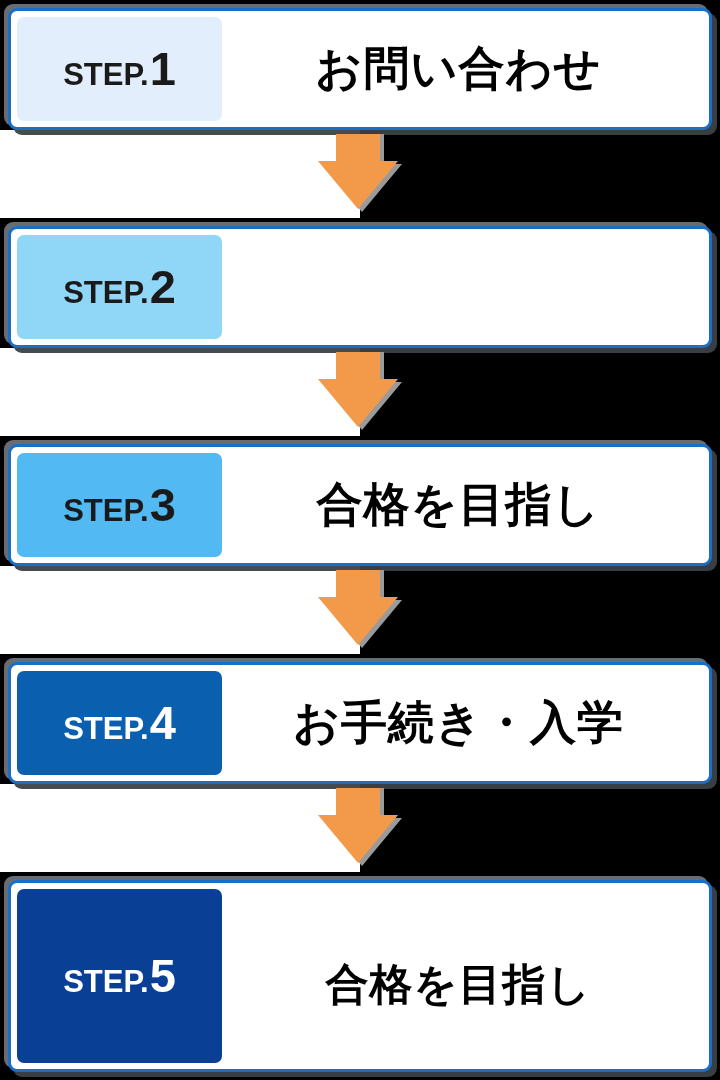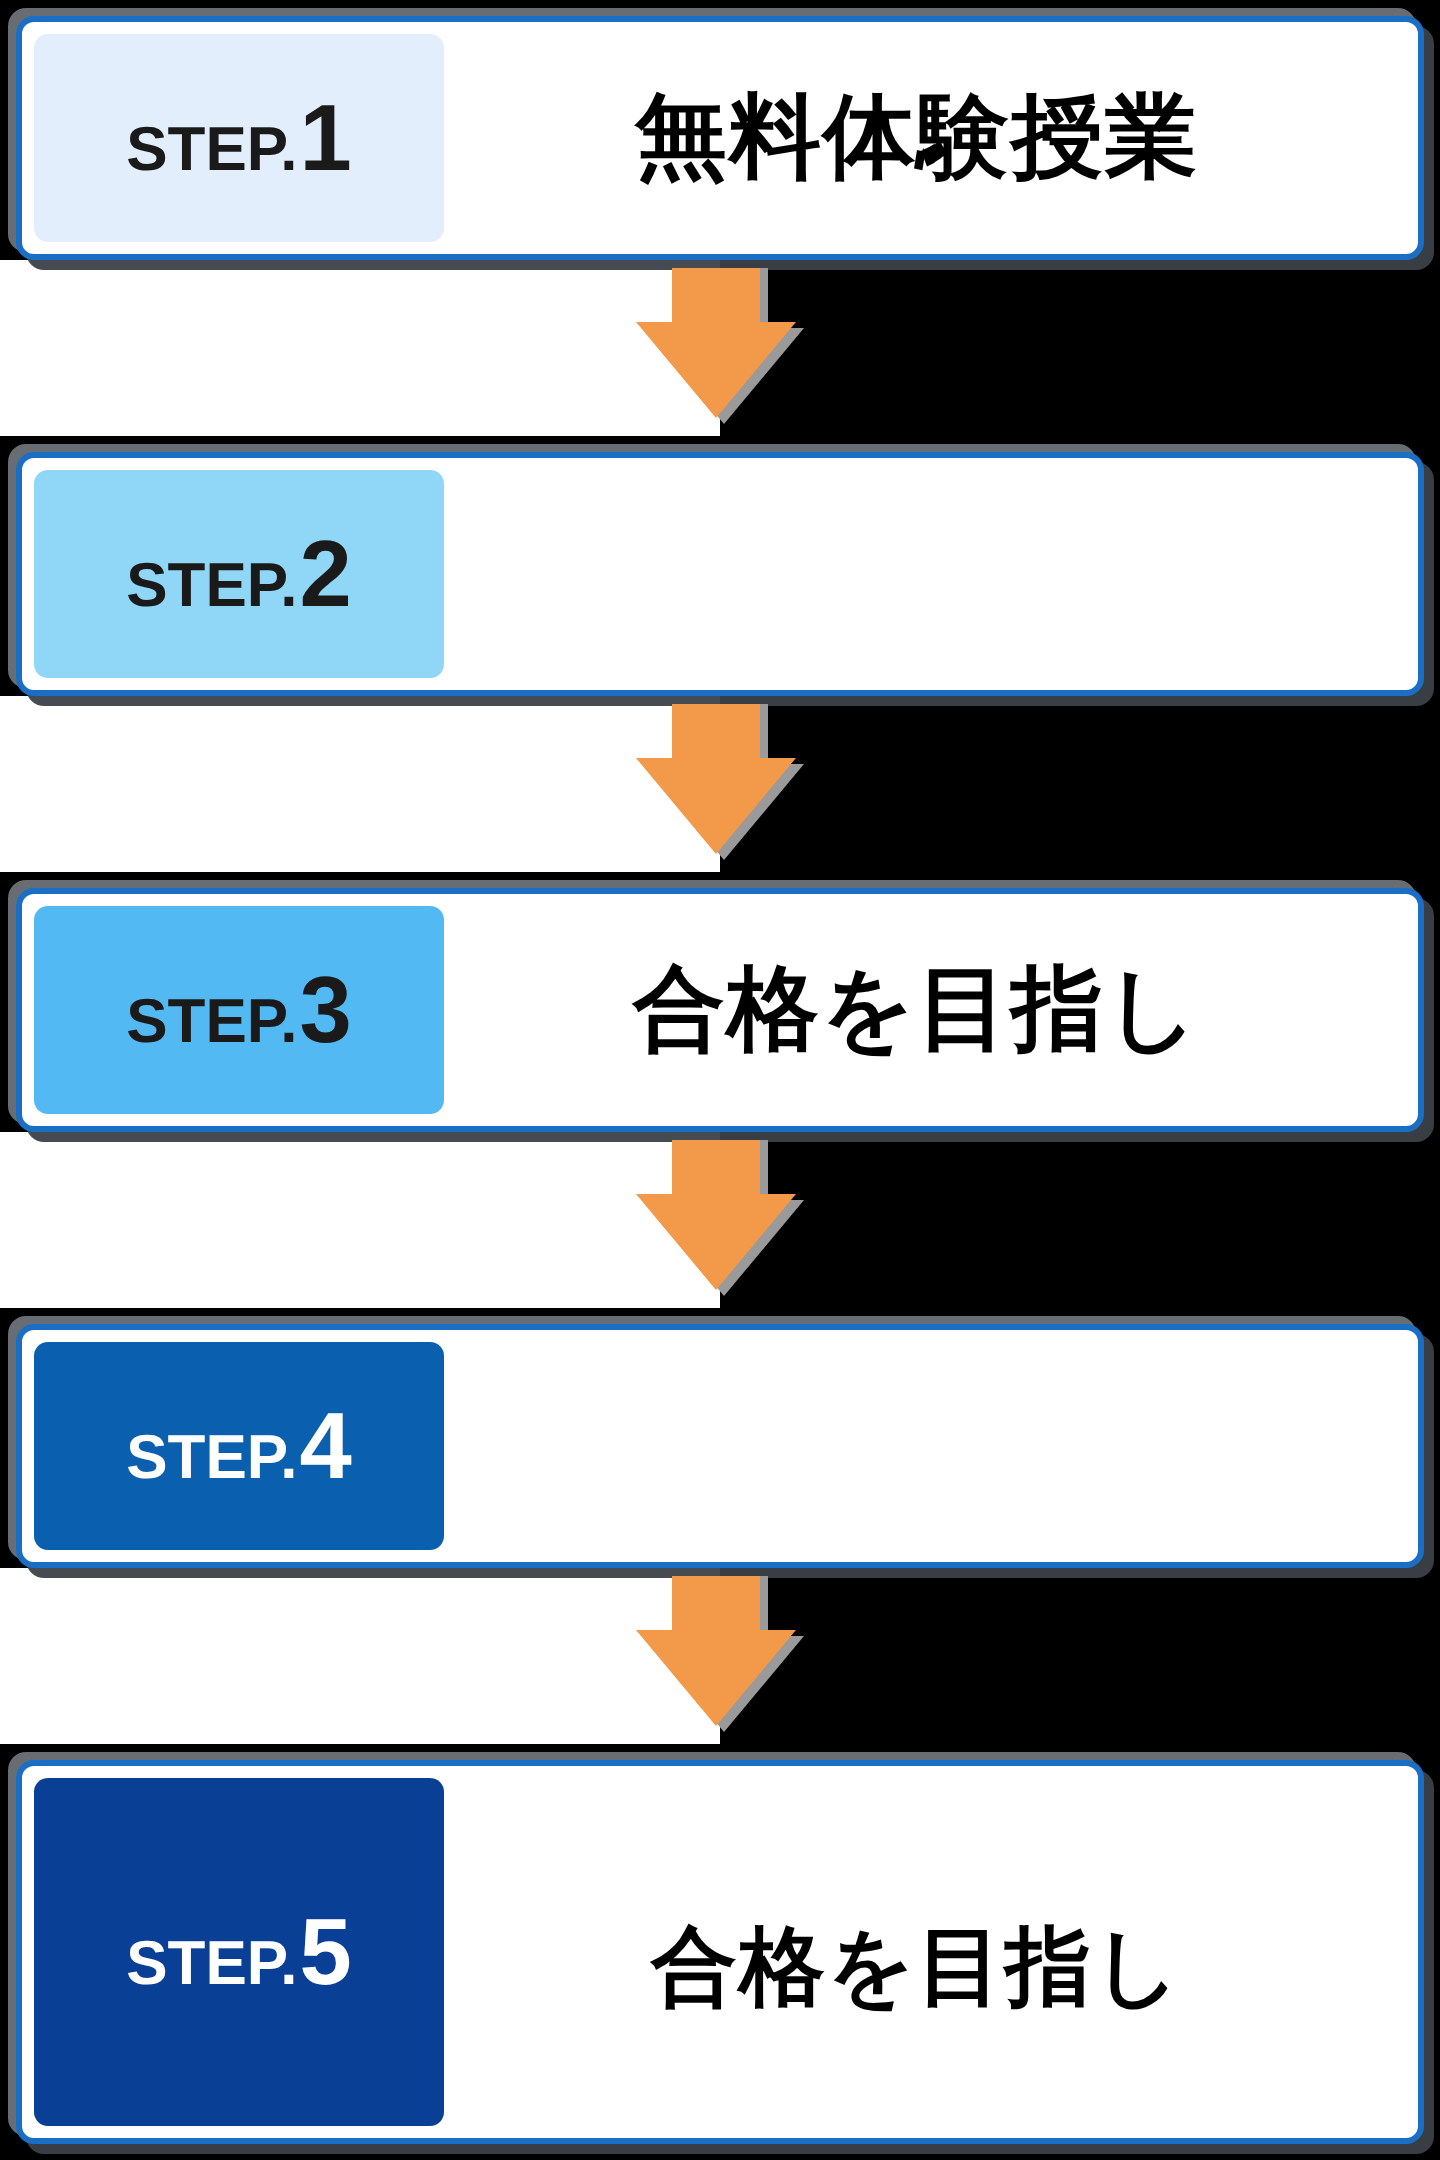--- a/index.html
+++ b/index.html
@@ -107,21 +107,21 @@
   <div class="gutter-white" style="top:784px;height:88px;"></div>
 
   <div class="step-row" style="top:8px;height:122px;">
     <div class="step-badge" style="background:#e2eefb;color:#1a1a1a;">
       <span class="badge-text">
         <span class="badge-word">STEP.</span>
           <span class="badge-num">1</span>
       </span>
     </div>
     <div class="step-label">
-      <span class="ln">無料体験授業</span>
+      <span class="ln">お問い合わせ</span>
     </div>
   </div>
 
   <div class="arrow" style="left:314px;top:134px;height:82px;">
     <svg viewBox="0 0 92 82" preserveAspectRatio="none" aria-hidden="true">
       <polygon points="26,0 70,0 70,30 88,30 48,78 8,30 26,30" fill="#9a9a9a"></polygon>
       <polygon points="22,0 66,0 66,27 84,27 44,75 4,27 22,27" fill="#f2994a"></polygon>
     </svg>
   </div>
 
@@ -160,20 +160,23 @@
     </svg>
   </div>
 
   <div class="step-row" style="top:662px;height:122px;">
     <div class="step-badge" style="background:#0a5faf;color:#ffffff;">
       <span class="badge-text">
         <span class="badge-word">STEP.</span>
           <span class="badge-num">4</span>
       </span>
     </div>
+    <div class="step-label">
+      <span class="ln">お手続き・入学</span>
+    </div>
   </div>
 
   <div class="arrow" style="left:314px;top:788px;height:82px;">
     <svg viewBox="0 0 92 82" preserveAspectRatio="none" aria-hidden="true">
       <polygon points="26,0 70,0 70,30 88,30 48,78 8,30 26,30" fill="#9a9a9a"></polygon>
       <polygon points="22,0 66,0 66,27 84,27 44,75 4,27 22,27" fill="#f2994a"></polygon>
     </svg>
   </div>
 
   <div class="step-row" style="top:880px;height:192px;">

